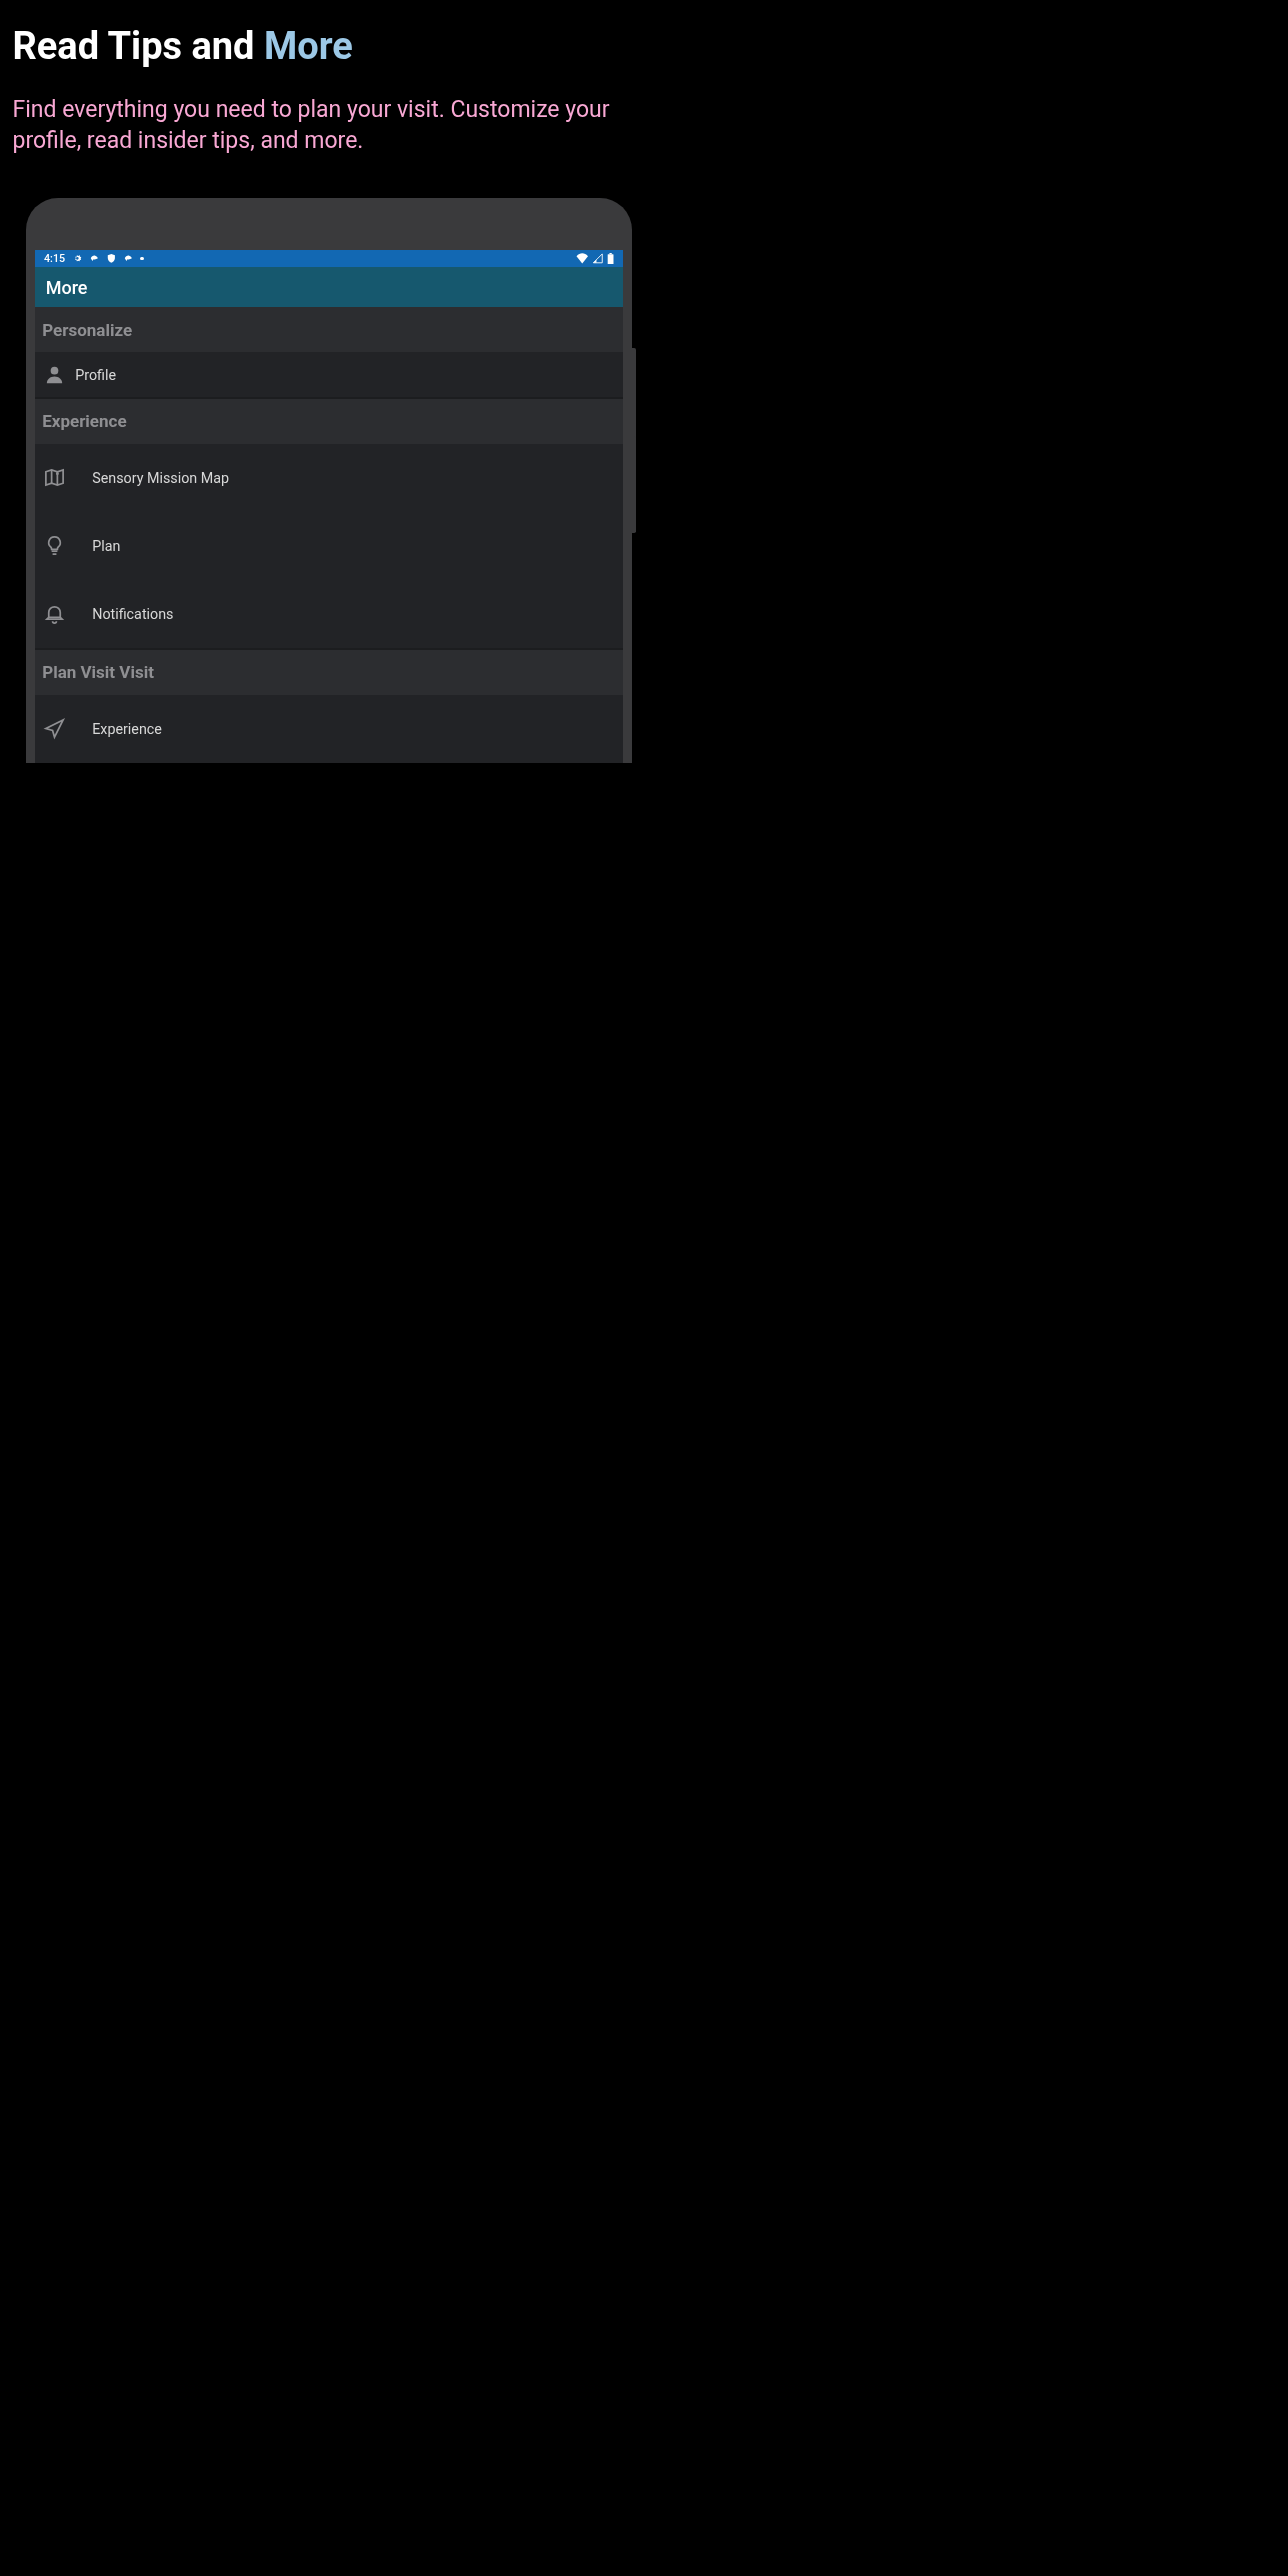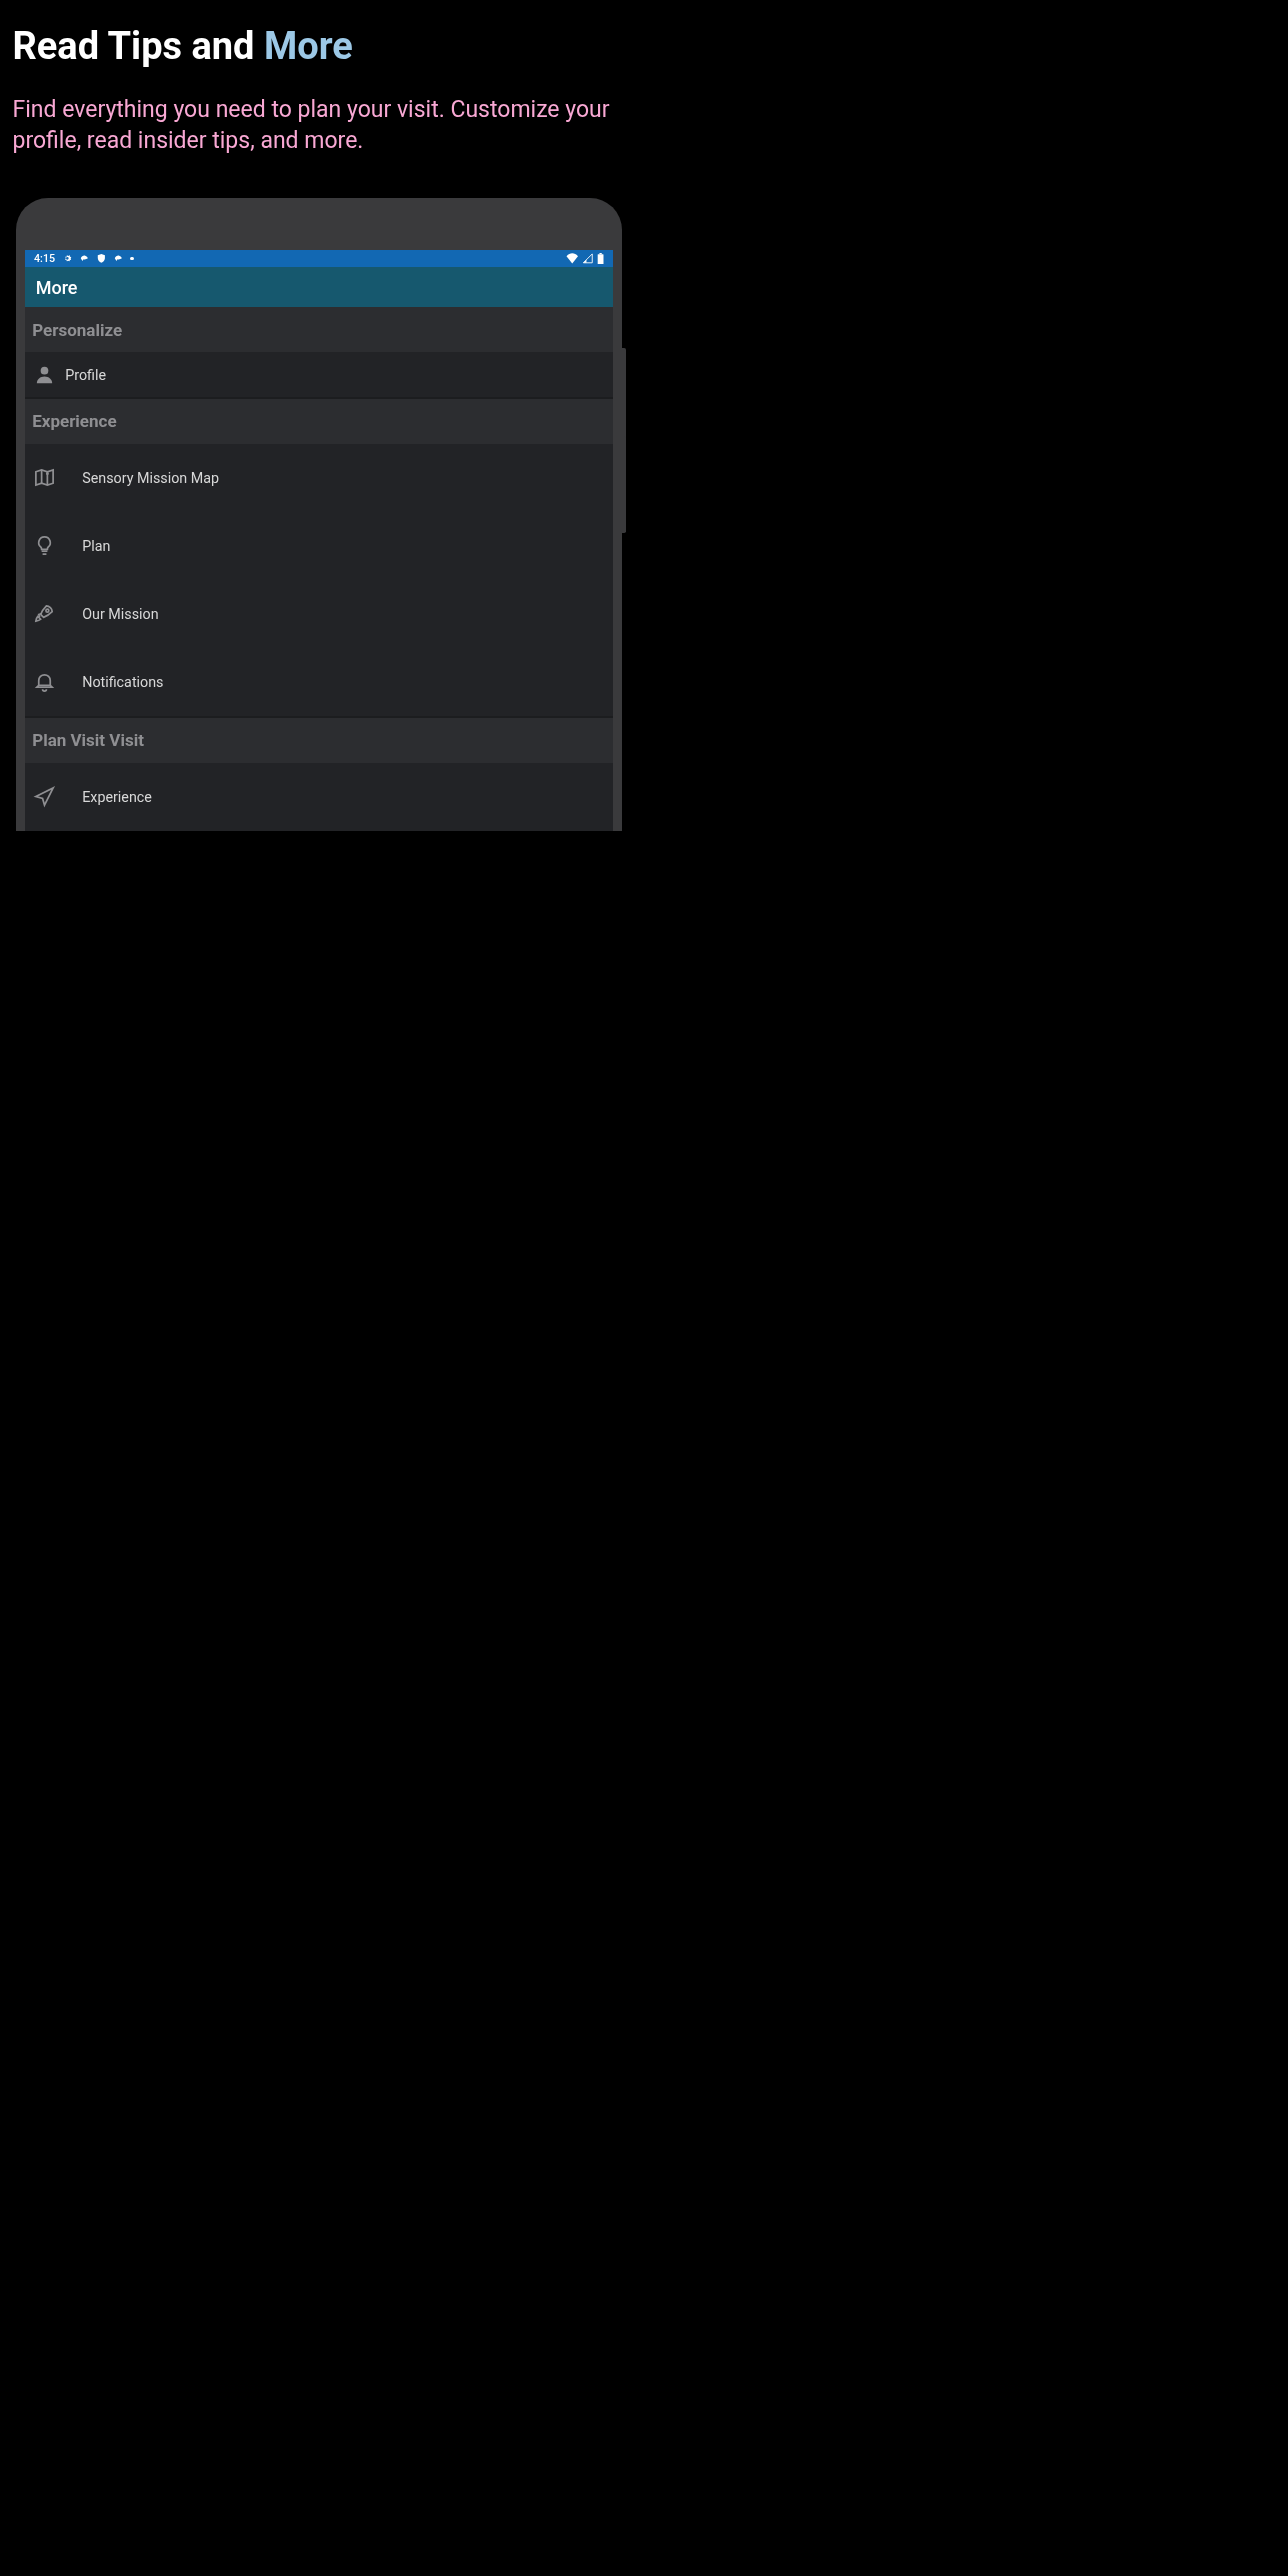--- a/index.html
+++ b/index.html
@@ -26,21 +26,21 @@
 .page-subtitle {
   padding: 25px 12.5px 0 12.5px;
 }
 .page-subtitle p {
   color: #f9a8d4;
   font-size: 23px;
   line-height: 1.35;
 }
 .phone-frame {
   position: absolute;
-  left: 16px;
+  left: 26px;
   top: 198px;
   width: 606px;
   background: #3a3a3c;
   border-radius: 32px 32px 0 0;
   padding: 52px 9px 0 9px;
 }
 .phone-side-button {
   position: absolute;
   background: #3a3a3c;
   right: -3.6px;
@@ -205,30 +205,20 @@
 
     <div class="list-item">
       <div class="list-icon">
         <svg width="23" height="23" viewBox="0 0 24 24" fill="none" stroke="#8f8f92" stroke-width="1.8">
             <path d="M9 18h6M10 21h4M12 3a6 6 0 00-4 10.5c.7.7 1 1.5 1 2.5h6c0-1 .3-1.8 1-2.5A6 6 0 0012 3z"></path>
           </svg>
       </div>
       <span class="list-label">Plan</span>
     </div>
 
-    <div class="list-item">
-      <div class="list-icon">
-        <svg width="23" height="23" viewBox="0 0 24 24" fill="none" stroke="#8f8f92" stroke-width="1.8">
-            <path d="M5 15c-1.5 1.5-2 5-2 5s3.5-.5 5-2l-3-3zM14 4c3 0 6 3 6 6-3 3-6 5-9 6l-3-3c1-3 3-6 6-9z"></path>
-            <circle cx="15" cy="9" r="1.5"></circle>
-            <path d="M9 12l-3 1 1 3"></path>
-          </svg>
-      </div>
-      <span class="list-label">Our Mission</span>
-    </div>
 
     <div class="list-item">
       <div class="list-icon">
         <svg width="23" height="23" viewBox="0 0 24 24" fill="none" stroke="#8f8f92" stroke-width="1.8">
             <path d="M18 16H6l-2 2h16l-2-2zM6 16V11a6 6 0 1112 0v5M10 20a2 2 0 004 0"></path>
           </svg>
       </div>
       <span class="list-label">Notifications</span>
     </div>
 

